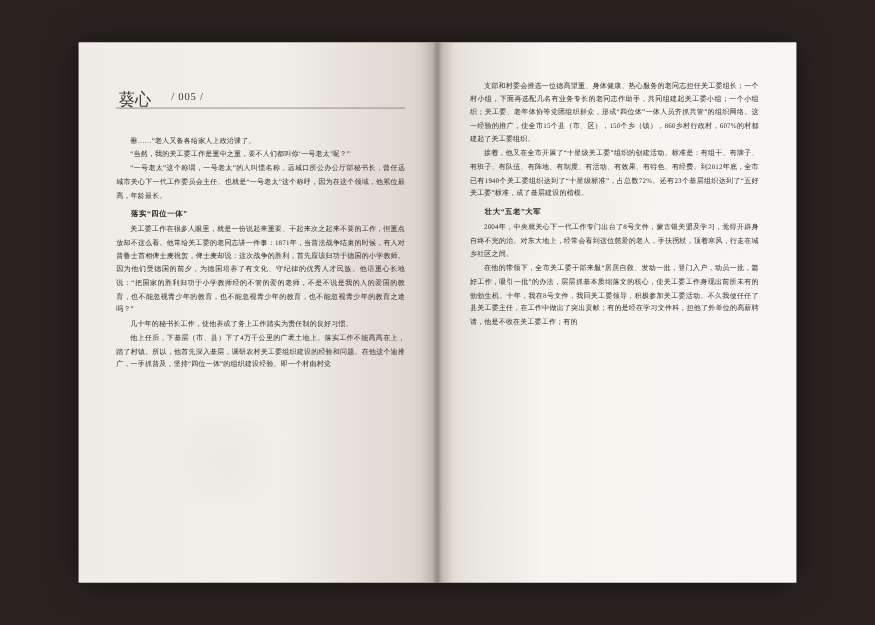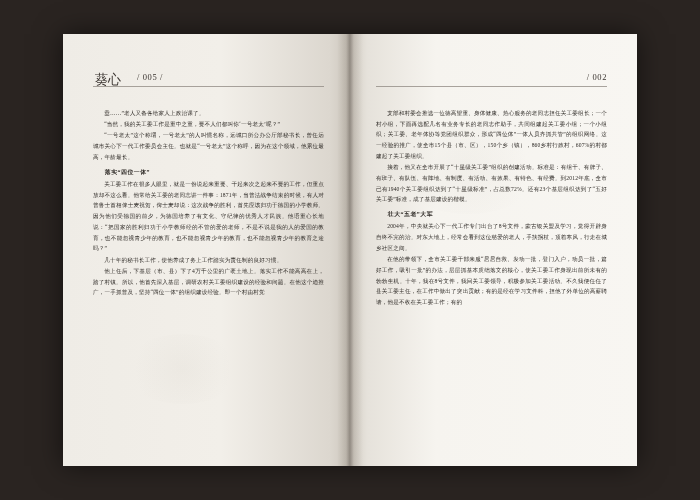--- a/index.html
+++ b/index.html
@@ -175,24 +175,20 @@
         <p>“当然，我的关工委工作是重中之重，要不人们都叫你‘一号老太’呢？”</p>
         <p>“一号老太”这个称谓，一号老太”的人叫惯名称，远城口所公办公厅部秘书长，曾任远城市关心下一代工作委员会主任。也就是“一号老太”这个称呼，因为在这个领域，他累位最高，年龄最长。</p>
         <p class="sub-head">落实“四位一体”</p>
         <p>关工委工作在很多人眼里，就是一份说起来重要、干起来次之起来不要的工作，但重点放却不这么看。他常给关工委的老同志讲一件事：1871年，当普法战争结束的时候，有人对普鲁士首相俾士麦祝贺，俾士麦却说：这次战争的胜利，首先应该归功于德国的小学教师。因为他们受德国的前夕，为德国培养了有文化、守纪律的优秀人才民族。他语重心长地说：“把国家的胜利归功于小学教师经的不管的爱的老师，不是不说是我的人的爱国的教育，也不能忽视青少年的教育，也不能忽视青少年的教育，也不能忽视青少年的教育之途吗？”</p>
         <p>几十年的秘书长工作，使他养成了务上工作踏实为责任制的良好习惯。</p>
         <p>他上任后，下基层（市、县）下了4万千公里的广袤土地上。落实工作不能高高在上，踏了村镇。所以，他首先深入基层，调研农村关工委组织建设的经验和问题。在他这个迪推广，一手抓普及，坚持“四位一体”的组织建设经验。即一个村由村党</p>
       </div>
     </div>
 
     <div class="page right">
-      <div class="page-header">
-        <div class="folio-right">/ 002</div>
-        <div class="rule"></div>
-      </div>
 
       <div class="body-col">
         <p>支部和村委会推选一位德高望重、身体健康、热心服务的老同志担任关工委组长；一个村小组，下面再选配几名有业务专长的老同志作助手，共同组建起关工委小组；一个小组织；关工委、老年体协等党团组织群众，形成“四位体”一体人员齐抓共管”的组织网络。这一经验的推广，使全市15个县（市、区），150个乡（镇），860乡村行政村，607%的村都建起了关工委组织。</p>
         <p>接着，他又在全市开展了“十星级关工委”组织的创建活动。标准是：有组干、有牌子、有班子、有队伍、有阵地、有制度、有活动、有效果、有特色、有经费。到2012年底，全市已有1940个关工委组织达到了“十星级标准”，占总数72%。还有23个基层组织达到了“五好关工委”标准，成了基层建设的楷模。</p>
         <p class="sub-head">壮大“五老”大军</p>
         <p>2004年，中央就关心下一代工作专门出台了8号文件，蒙古银关盟及学习，觉得开辟身自终不完的治。对东大地上，经常会看到这位慈爱的老人，手扶拐杖，顶着寒风，行走在城乡社区之间。</p>
         <p>在他的带领下，全市关工委干部来服“居居自救、发动一批，登门入户，动员一批，篇好工作，吸引一批”的办法，层层抓基本质绌落文的核心，使关工委工作身现出前所未有的勃勃生机。十年，我在8号文件，我回关工委领导，积极参加关工委活动。不久我便任任了县关工委主任，在工作中做出了突出贡献；有的是经在学习文件科，担他了外单位的高薪聘请，他是不收在关工委工作；有的</p>
       </div>
     </div>
 

